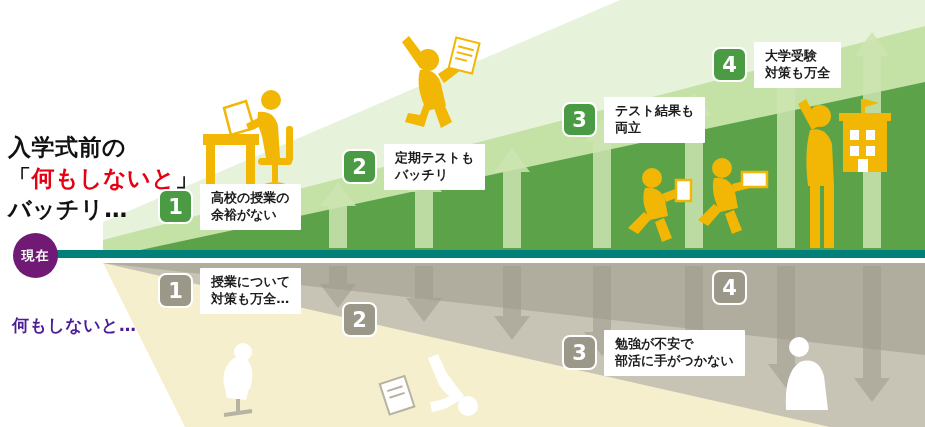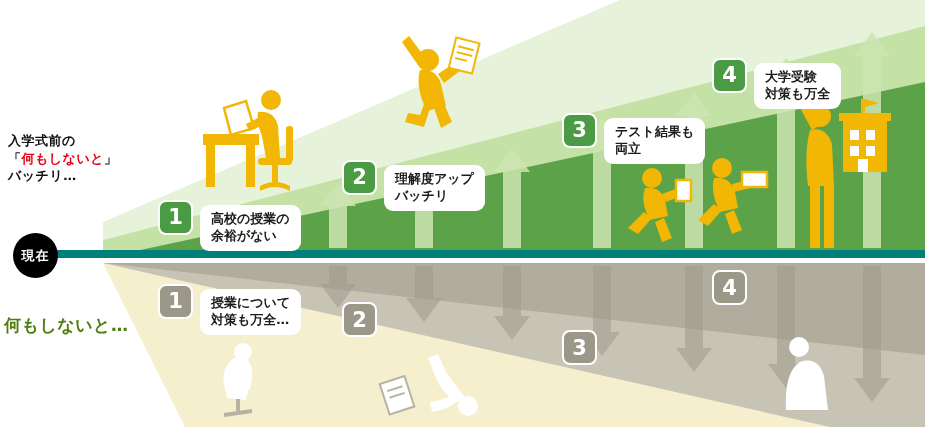--- a/index.html
+++ b/index.html
@@ -3,46 +3,46 @@
 <meta charset="utf-8">
 <style>
   html,body{margin:0;padding:0;background:#fff;}
   .stage{
     position:relative;width:925px;height:427px;overflow:hidden;
     font-family:"DejaVu Sans",sans-serif;background:#fff;
   }
   .bg{position:absolute;left:0;top:0;}
   
   .intro-positive{
-    position:absolute;left:8px;top:132px;font-size:13px;font-weight:bold;
+    position:absolute;left:8px;top:132px;font-size:23px;font-weight:bold;
     line-height:1.35;color:#111;letter-spacing:0.5px;
   }
   .intro-positive .red{color:#e60012;}
   .intro-negative{
-    position:absolute;left:4px;top:314px;font-size:17px;font-weight:bold;color:#4d7c0f;
+    position:absolute;left:12px;top:314px;font-size:17px;font-weight:bold;color:#4c1d95;
     letter-spacing:0.5px;
   }
   
   .now{
     position:absolute;left:13px;top:233px;width:45px;height:45px;border-radius:50%;
-    background:#000000;color:#fff;display:flex;align-items:center;justify-content:center;
+    background:#701a75;color:#fff;display:flex;align-items:center;justify-content:center;
     font-size:13px;font-weight:bold;letter-spacing:1px;
   }
   
   .step{position:absolute;display:flex;align-items:center;gap:7px;}
   .badge{
     flex:0 0 auto;width:35px;height:35px;border-radius:8px;border:2px solid #fff;
     box-sizing:border-box;color:#fff;font-size:21px;font-weight:bold;
     display:flex;align-items:center;justify-content:center;
   }
   .badge.green{background:#4a9b44;}
   .badge.gray{background:#9b9789;}
   .bubble{
-    background:#fff;border-radius:9px;padding:6px 11px;font-size:13px;font-weight:bold;
-    line-height:1.3;white-space:pre-line;color:#1c1c1c;margin-top:21px;
+    background:#fff;border-radius:1px;padding:6px 11px;font-size:13px;font-weight:bold;
+    line-height:1.3;white-space:pre-line;color:#1c1c1c;
   }
   .t1{left:158px;top:184px;}
   .t2{left:342px;top:144px;}
   .t3{left:562px;top:97px;}
   .t4{left:712px;top:42px;}
   .b1{left:158px;top:268px;}
   .b2{left:342px;top:302px;}
   .b3{left:562px;top:330px;}
   .b4{left:712px;top:270px;}
 </style>
@@ -186,21 +186,21 @@
     <span>現在</span>
   </div>
 
   <div class="step t1">
     <div class="badge green">1</div>
     <div class="bubble">高校の授業の
 余裕がない</div>
   </div>
   <div class="step t2">
     <div class="badge green">2</div>
-    <div class="bubble">理解度アップ
+    <div class="bubble">定期テストも
 バッチリ</div>
   </div>
   <div class="step t3">
     <div class="badge green">3</div>
     <div class="bubble">テスト結果も
 両立</div>
   </div>
   <div class="step t4">
     <div class="badge green">4</div>
     <div class="bubble">大学受験
@@ -210,18 +210,20 @@
   <div class="step b1">
     <div class="badge gray">1</div>
     <div class="bubble">授業について
 対策も万全…</div>
   </div>
   <div class="step b2">
     <div class="badge gray">2</div>
   </div>
   <div class="step b3">
     <div class="badge gray">3</div>
+    <div class="bubble">勉強が不安で
+部活に手がつかない</div>
   </div>
   <div class="step b4">
     <div class="badge gray">4</div>
   </div>
 
 </div>
 
 </body></html>

